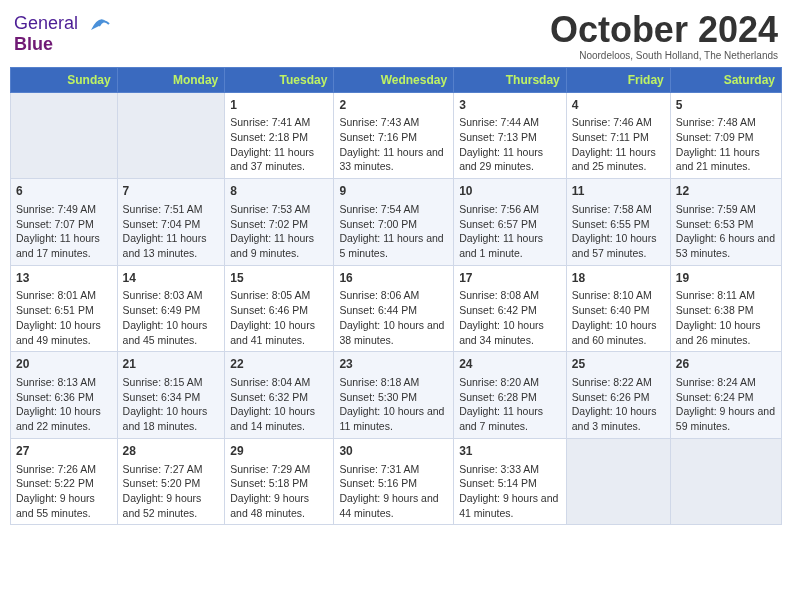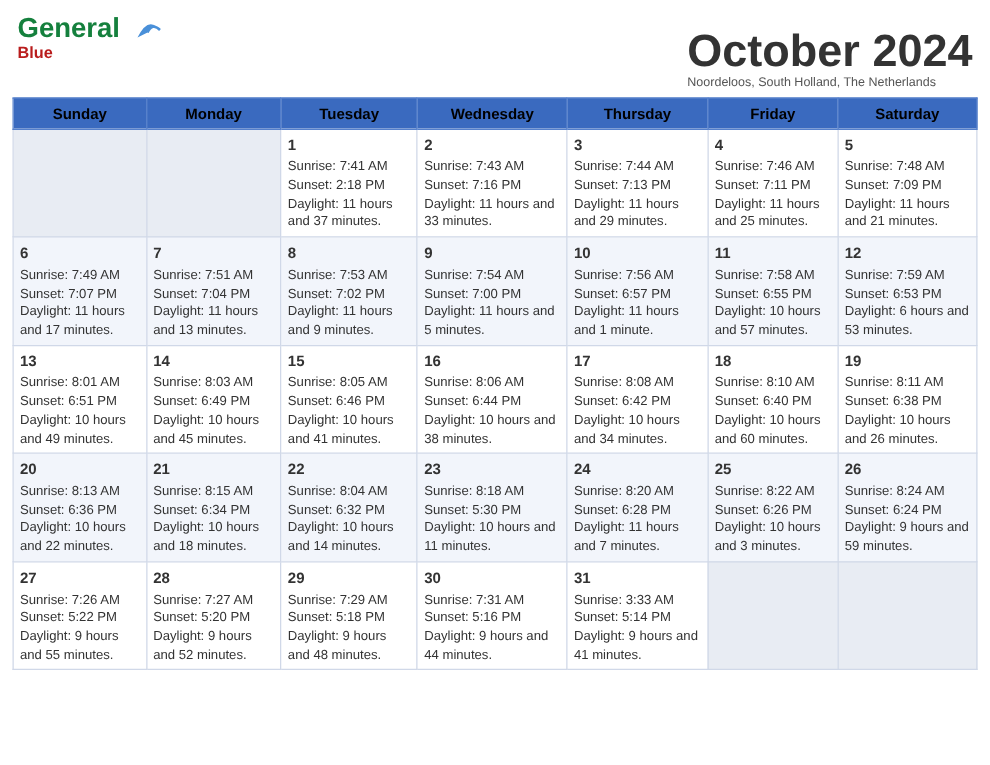--- a/index.html
+++ b/index.html
@@ -16,53 +16,52 @@
       justify-content: space-between;
       margin-bottom: 6px;
       padding: 0 4px;
     }
     .logo {
       display: flex;
       align-items: center;
       gap: 0;
     }
     .logo-text {
-      font-size: 22px;
-      font-weight: bold;
-      color: #15803d;
+      font-size: 18px;
+      font-weight: normal;
+      color: #4c1d95;
       line-height: 1.1;
     }
     .logo-icon {
       width: 28px;
       height: 28px;
       margin-left: 2px;
     }
     .title-area {
-      text-align: left;
-      margin-top: 11px;
+      text-align: right;
     }
     .month-title {
       font-size: 36px;
       font-weight: bold;
       color: #333;
       line-height: 1.1;
     }
     .subtitle {
       font-size: 10px;
       color: #555;
     }
     table {
       width: 100%;
       border-collapse: collapse;
       font-size: 11px;
     }
     thead tr th {
       background: #3a6abf;
-      color: #000000;
-      text-align: center;
+      color: #bef264;
+      text-align: right;
       padding: 5px 6px;
       font-size: 12px;
       font-weight: bold;
       border: 1px solid #5580cc;
     }
     tbody tr td {
       border: 1px solid #d0d8e8;
       vertical-align: top;
       padding: 4px 5px;
       min-height: 70px;
@@ -92,21 +91,21 @@
   <div class="logo">
     <div>
       <div style="display:flex;align-items:center;">
         <span class="logo-text">General
           <svg class="logo-icon" viewBox="0 0 28 28" style="display:inline-block;vertical-align:middle;">
             <path d="M6 20 Q14 4 22 12 Q18 8 14 16 Z" fill="#4a90d9"></path>
             <path d="M14 16 Q18 8 24 14" fill="none" stroke="#4a90d9" stroke-width="2"></path>
           </svg>
         </span>
       </div>
-      <div style="font-size:13px;font-weight:bold;color:#b91c1c;margin-top:-4px;">Blue</div>
+      <div style="font-size:18px;font-weight:bold;color:#701a75;margin-top:-4px;">Blue</div>
     </div>
   </div>
   <div class="title-area">
     <div class="month-title">October 2024</div>
     <div class="subtitle">Noordeloos, South Holland, The Netherlands</div>
   </div>
 </div>
 
 <table>
   <thead>

